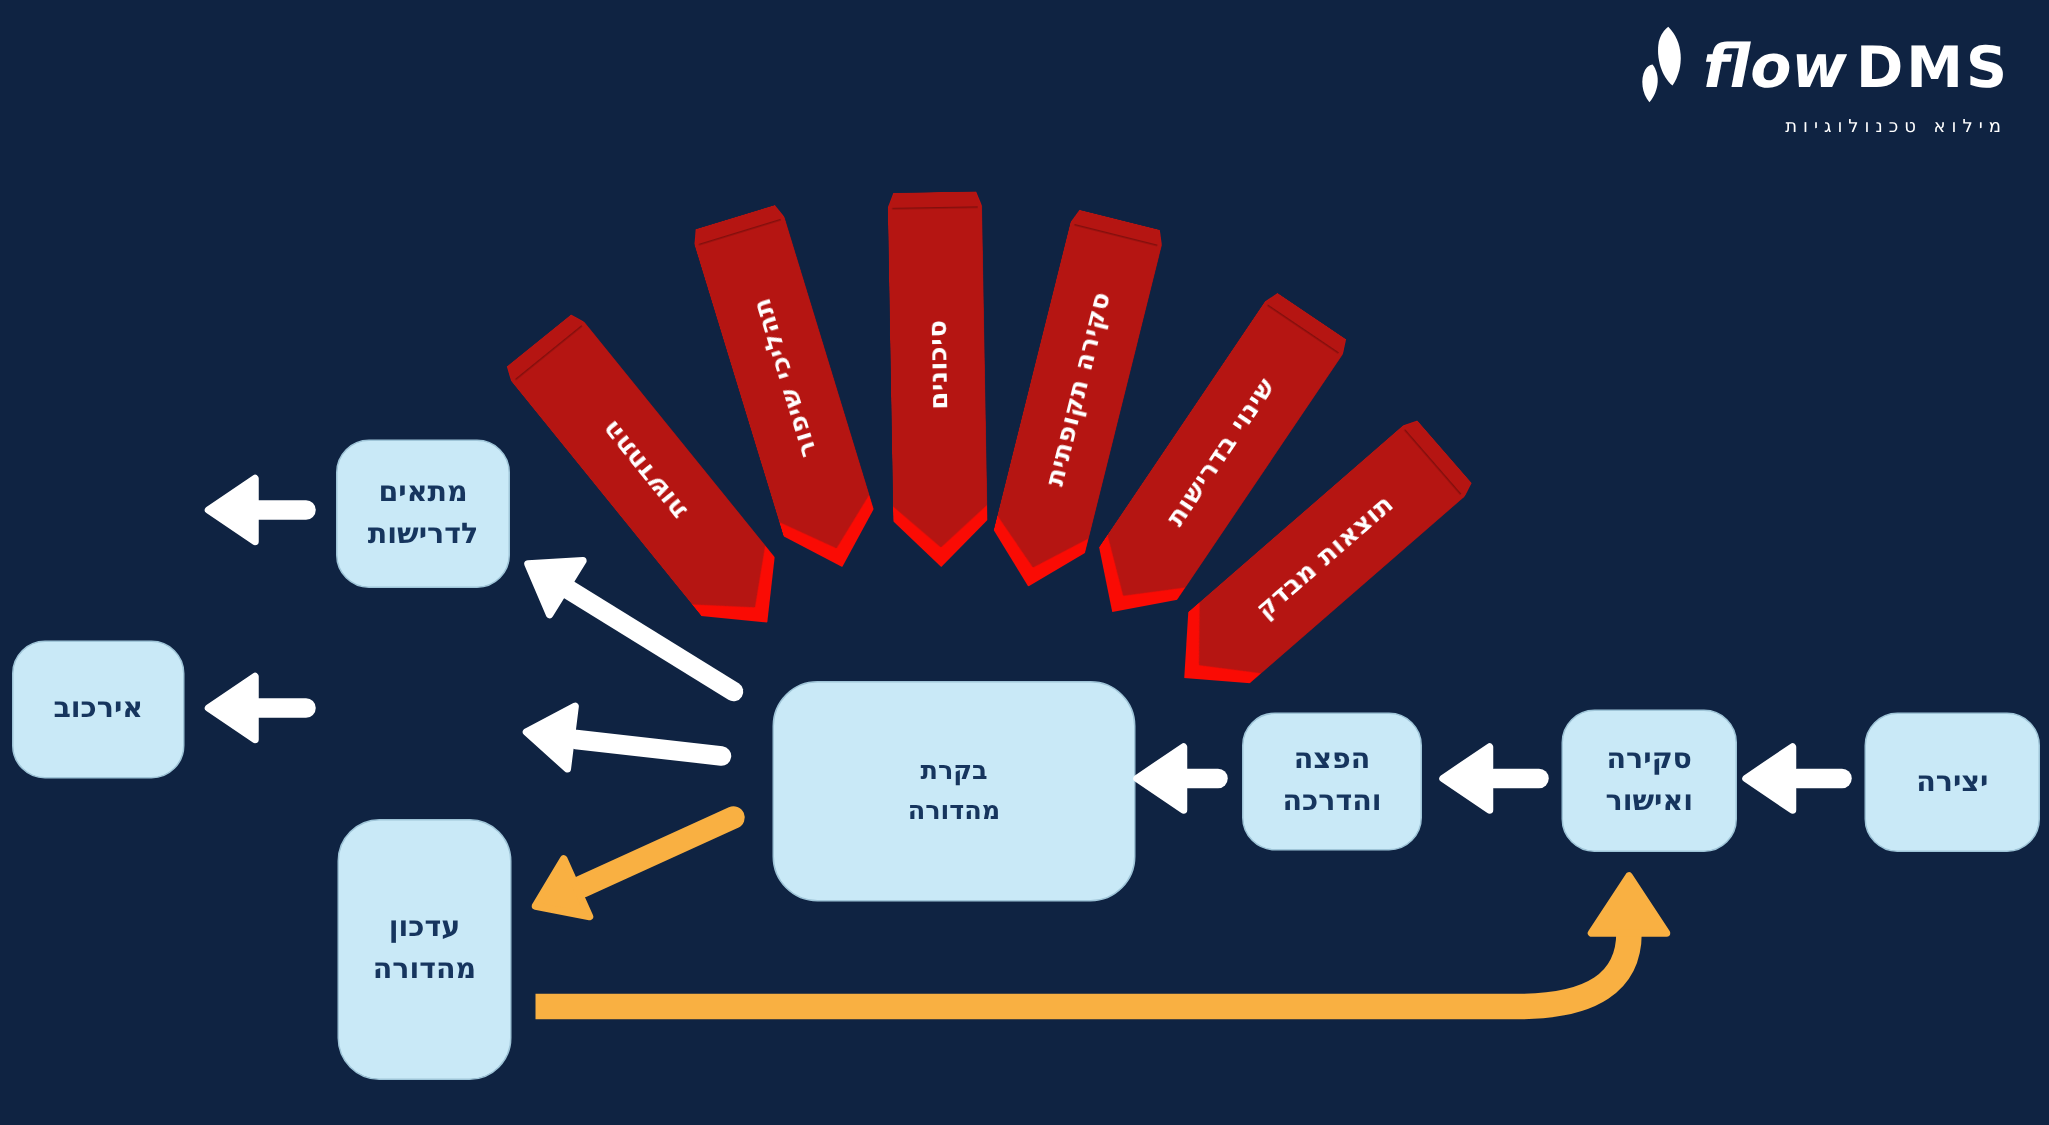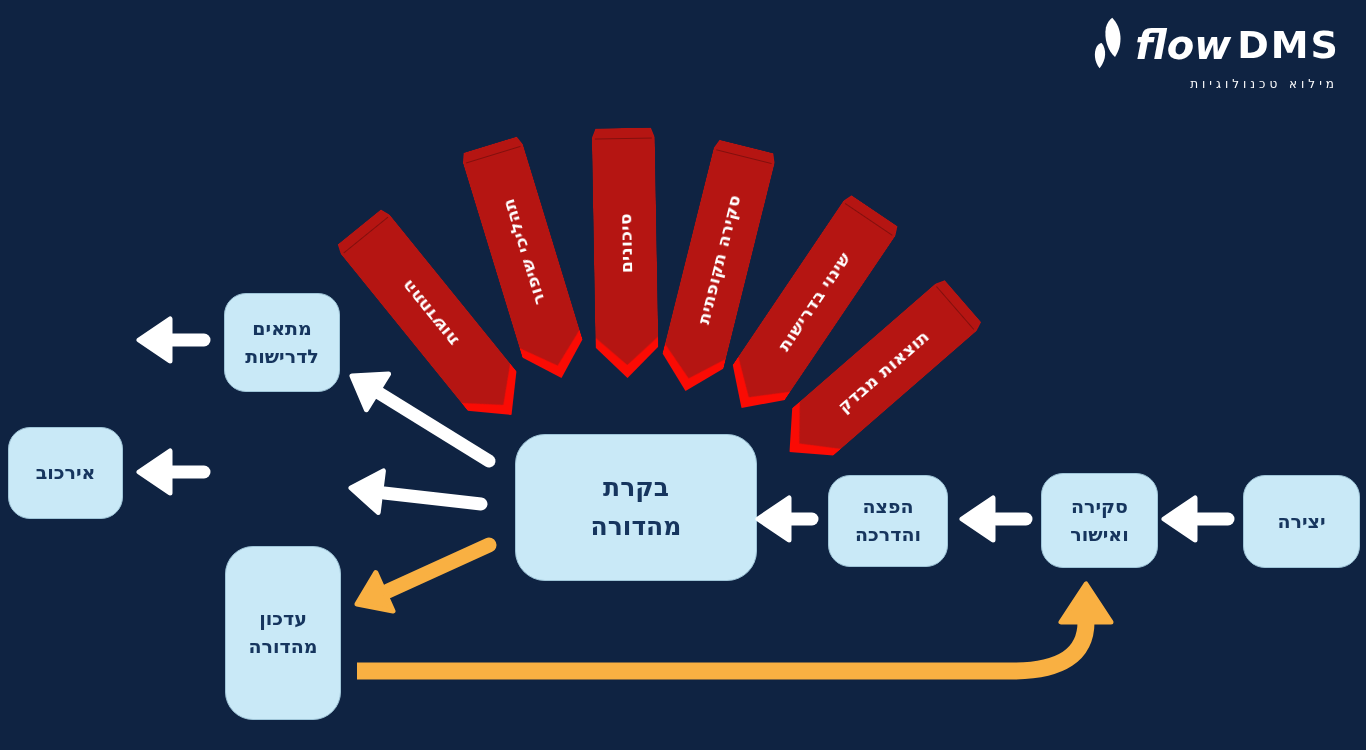--- a/index.html
+++ b/index.html
@@ -17,21 +17,21 @@
   .logo-dms{font-size:38px;font-weight:700;letter-spacing:2px;line-height:1;}
   .logo-tagline{margin-top:3px;font-size:12px;letter-spacing:4px;direction:rtl;padding-right:2px;}
 
   
   .node{
     position:absolute;background:#C9E9F7;border:1px solid #9FC5D8;
     border-radius:22px;display:flex;align-items:center;justify-content:center;
     color:#16355E;font-weight:bold;font-size:19px;line-height:1.45;text-align:center;
     white-space:pre-line;
   }
-  .node-center{border-radius:30px;font-size:25px;line-height:1.55;}
+  .node-center{border-radius:30px;font-size:17px;line-height:1.55;margin-top:20px;}
   .node-tall{border-radius:28px;}
 
   
   .banner{
     position:absolute;width:63px;transform-origin:50% 100%;
     background:#FA0B04;
     clip-path:polygon(4px 0,59px 0,63px 10px,63px calc(100% - 31px),31.5px 100%,0 calc(100% - 31px),0 10px);
     filter:drop-shadow(0 0 1px rgba(70,0,0,.6));
   }
   .banner-body{

